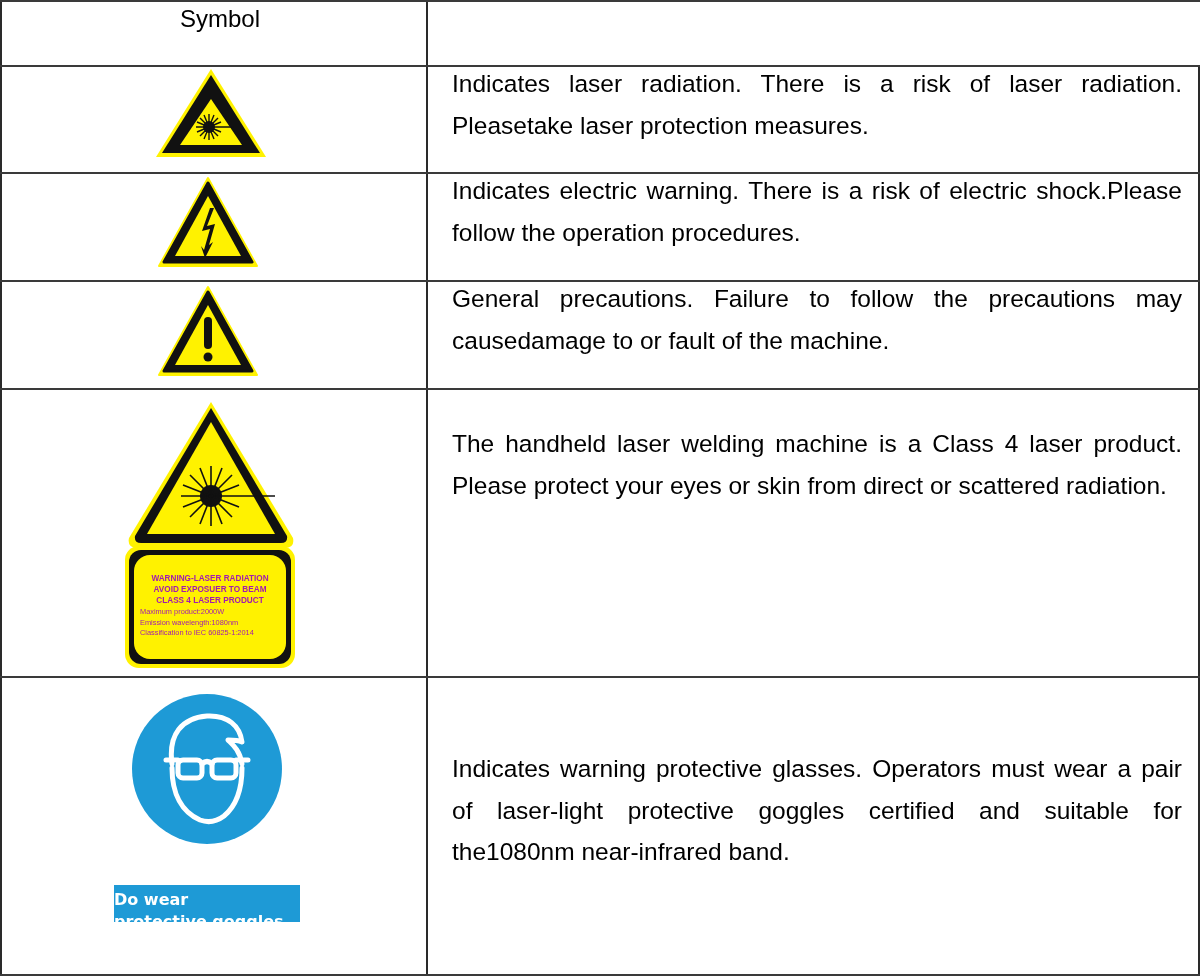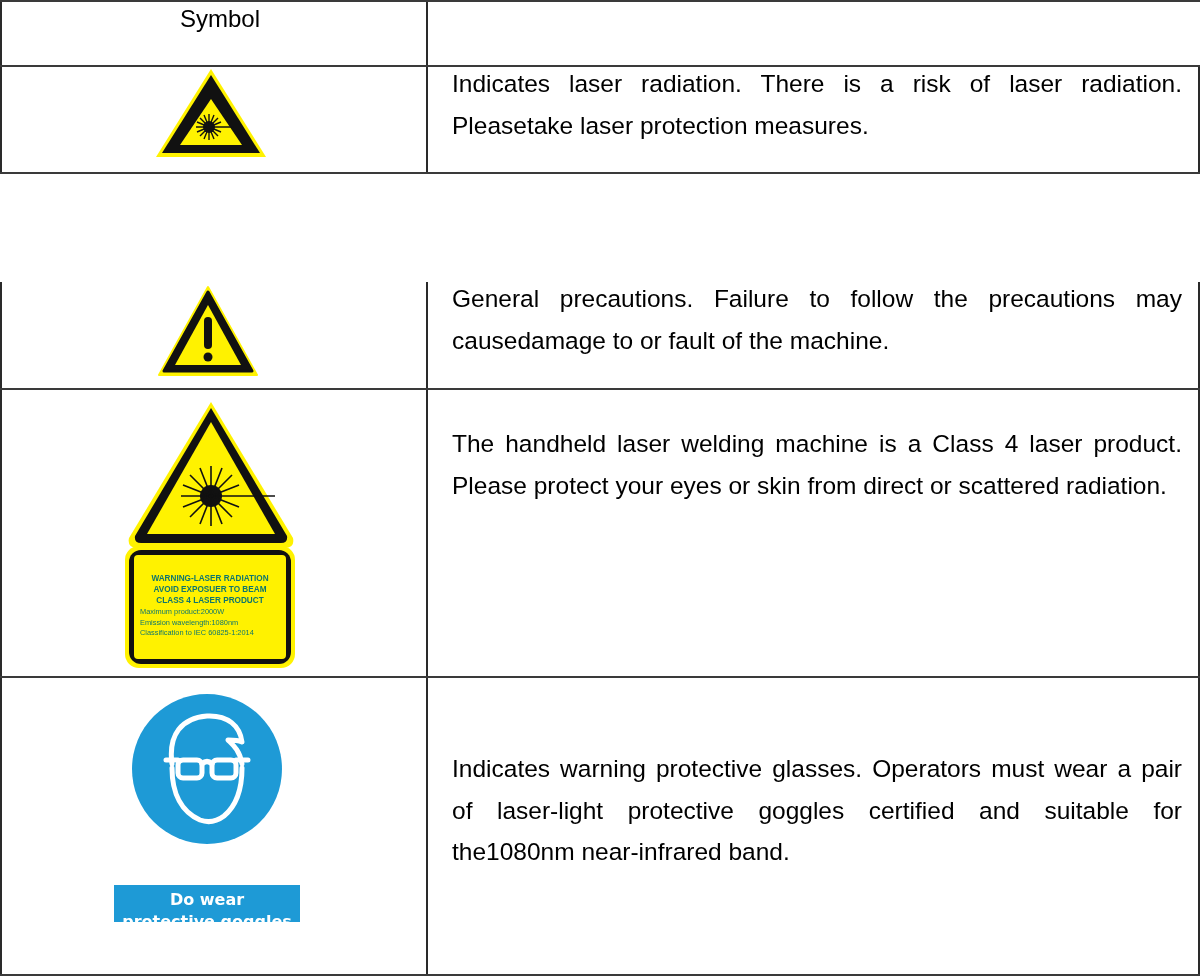--- a/index.html
+++ b/index.html
@@ -48,20 +48,35 @@
             <line x1="50" y1="72" x2="60" y2="48"></line>
           </g>
         </svg>
       </div>
     </div>
     <div class="cell desc">
       <div class="desc-text" style="top:-4px;">Indicates laser radiation. There is a risk of laser radiation. Pleasetake laser protection measures.</div>
     </div>
   </div>
 
+  <div class="row" style="top:174px;height:108px;">
+    <div class="cell sym">
+      <div class="icon" style="left:155px;top:2px;">
+        <svg width="102" height="92" viewBox="0 0 102 92">
+          <polygon points="51,2 100,90 2,90" fill="#FFF200" stroke="#FFF200" stroke-width="2" stroke-linejoin="round"></polygon>
+          <polygon points="51,7 95,86 7,86" fill="#111" stroke="#111" stroke-width="3" stroke-linejoin="round"></polygon>
+          <polygon points="51,20 84,80 18,80" fill="#FFF200"></polygon>
+          <polygon points="53,32 45,55 53,53 47,74 44,70 48,82 56,66 52,69 58,48 50,50 57,32" fill="#111"></polygon>
+        </svg>
+      </div>
+    </div>
+    <div class="cell desc">
+      <div class="desc-text" style="top:-4px;">Indicates electric warning. There is a risk of electric shock.Please follow the operation procedures.</div>
+    </div>
+  </div>
 
   <div class="row" style="top:282px;height:108px;">
     <div class="cell sym">
       <div class="icon" style="left:155px;top:3px;">
         <svg width="102" height="92" viewBox="0 0 102 92">
           <polygon points="51,2 100,90 2,90" fill="#FFF200" stroke="#FFF200" stroke-width="2" stroke-linejoin="round"></polygon>
           <polygon points="51,7 95,86 7,86" fill="#111" stroke="#111" stroke-width="3" stroke-linejoin="round"></polygon>
           <polygon points="51,20 84,80 18,80" fill="#FFF200"></polygon>
           <rect x="47" y="32" width="8" height="32" rx="4" fill="#111"></rect>
           <circle cx="51" cy="72" r="4.5" fill="#111"></circle>
@@ -87,21 +102,21 @@
             <line x1="65" y1="77" x2="107" y2="119"></line>
             <line x1="65" y1="119" x2="107" y2="77"></line>
             <line x1="75" y1="70" x2="97" y2="126"></line>
             <line x1="75" y1="126" x2="97" y2="70"></line>
             <line x1="58" y1="87" x2="114" y2="109"></line>
             <line x1="58" y1="109" x2="114" y2="87"></line>
           </g>
         </svg>
         <div style="position:absolute;left:0;top:148px;width:170px;height:122px;background:#FFF200;border-radius:14px;">
           <div style="position:absolute;left:4px;top:4px;right:4px;bottom:4px;background:#111;border-radius:12px;">
-            <div style="position:absolute;left:5px;top:5px;right:5px;bottom:5px;background:#FFF200;border-radius:4px;font-family:'Liberation Sans',sans-serif;color:#0f766e;">
+            <div style="position:absolute;left:5px;top:5px;right:5px;bottom:5px;background:#FFF200;border-radius:16px;font-family:'Liberation Sans',sans-serif;color:#a21caf;">
               <div style="position:absolute;left:0;right:0;top:18px;text-align:center;font-weight:bold;font-size:8.2px;line-height:11px;">
                 <div>WARNING-LASER RADIATION</div>
                 <div>AVOID EXPOSUER TO BEAM</div>
                 <div>CLASS 4 LASER PRODUCT</div>
               </div>
               <div style="position:absolute;left:6px;right:2px;top:52px;font-size:7.4px;line-height:10.5px;">
                 <div>Maximum product:2000W</div>
                 <div>Emission wavelength:1080nm</div>
                 <div>Classification to IEC 60825-1:2014</div>
               </div>
@@ -123,21 +138,21 @@
           <g fill="none" stroke="#fff" stroke-width="5" stroke-linejoin="round" stroke-linecap="round">
             <path d="M40,70 C36,40 50,24 75,22 C96,21 108,32 110,48 C106,46 100,46 96,46 C100,50 108,56 110,70"></path>
             <path d="M40,74 C40,100 50,118 68,126 C76,129 84,128 92,122 C104,112 110,96 110,74"></path>
             <rect x="46" y="66" width="24" height="18" rx="5"></rect>
             <rect x="80" y="66" width="24" height="18" rx="5"></rect>
             <path d="M70,70 Q75,65 80,70"></path>
             <path d="M34,66 L46,66 M104,66 L116,66"></path>
           </g>
         </svg>
       </div>
-      <div style="position:absolute;left:112px;top:207px;width:186px;height:37px;background:#1E9AD6;color:#fff;text-align:center;font-weight:bold;font-family:'DejaVu Sans',sans-serif;font-size:16px;line-height:22px;padding-top:4px;box-sizing:border-box;">
+      <div style="position:absolute;left:112px;top:207px;width:186px;height:37px;background:#1E9AD6;color:#fff;font-weight:bold;font-family:'DejaVu Sans',sans-serif;font-size:16px;line-height:22px;padding-top:4px;box-sizing:border-box;">
         <div>Do wear</div>
         <div>protective goggles</div>
       </div>
     </div>
     <div class="cell desc">
       <div class="desc-text" style="top:70px;">Indicates warning protective glasses. Operators must wear a pair of laser-light protective goggles certified and suitable for the1080nm near-infrared band.</div>
     </div>
   </div>
 
 </div>

